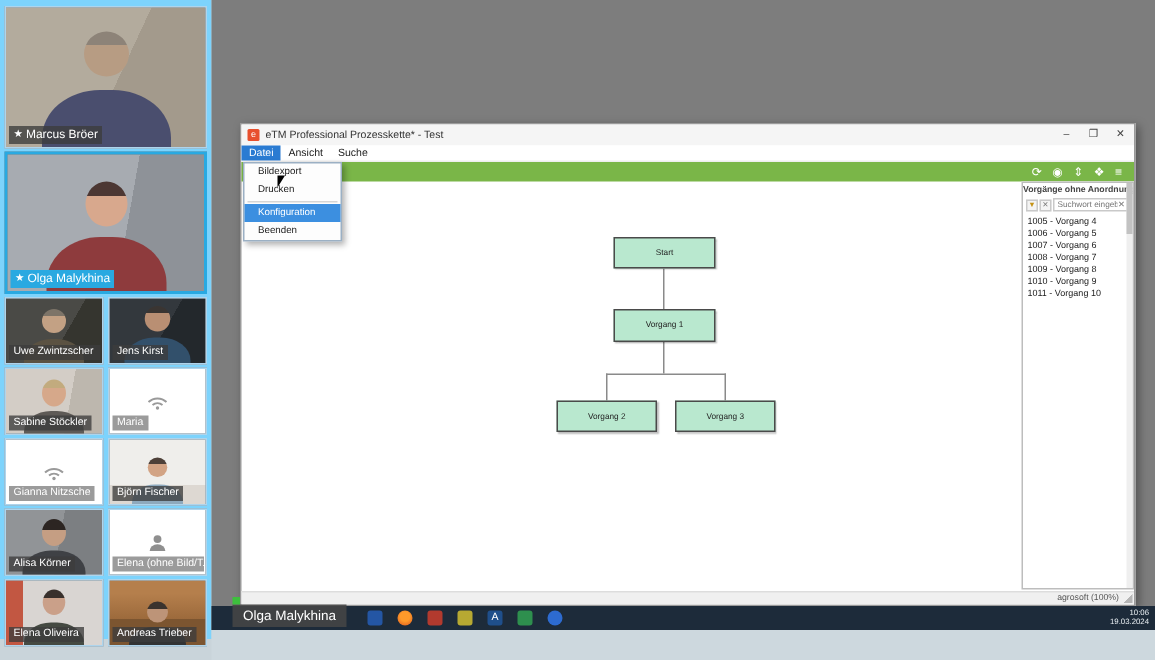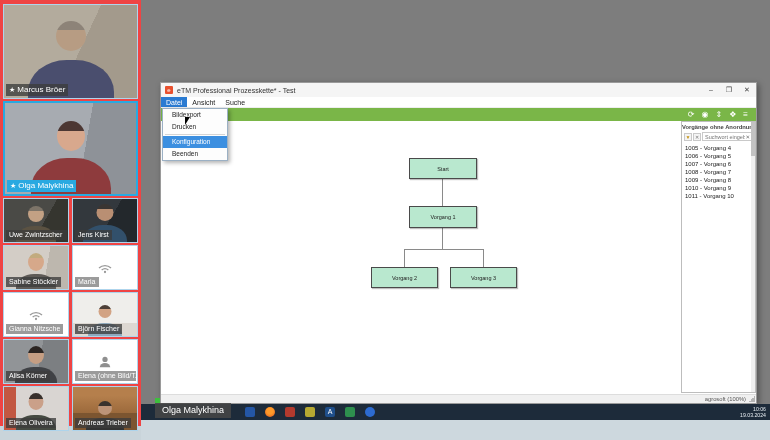--- a/index.html
+++ b/index.html
@@ -1,21 +1,21 @@
 <!DOCTYPE html>
 <html><head>
 <meta charset="utf-8">
 <style>
   * { margin:0; padding:0; box-sizing:border-box; }
   html,body { background:#e9e9e9; font-family:"Liberation Sans", sans-serif; }
   #stage { position:relative; width:770px; height:440px; background:#c9d4da; overflow:hidden; }
   .abs { position:absolute; }
 
   
-  #sidebar { left:0; top:0; width:141px; height:426px; background:#ef4444; }
+  #sidebar { left:0; top:0; width:141px; height:426px; background:#7dd3fc; }
   .tile { position:absolute; overflow:hidden; border:1px solid #aed4ec; background:#888; }
   .tile.active { border:2px solid #29a9e1; }
   .photo { position:absolute; inset:0; }
   .photo::before { content:""; position:absolute; left:50%; transform:translateX(-50%);
       border-radius:50%; width:var(--hw,14px); height:var(--hh,14px); top:var(--ht,8px);
       background:var(--head,#b89e85); }
   .photo::after { content:""; position:absolute; left:50%; transform:translateX(-50%);
       bottom:-2px; width:var(--bw,34px); height:var(--bh,16px);
       border-radius:45% 45% 0 0 / 80% 80% 0 0; background:var(--shirt,#444); }
   .photo.empty::before, .photo.empty::after { display:none; }

